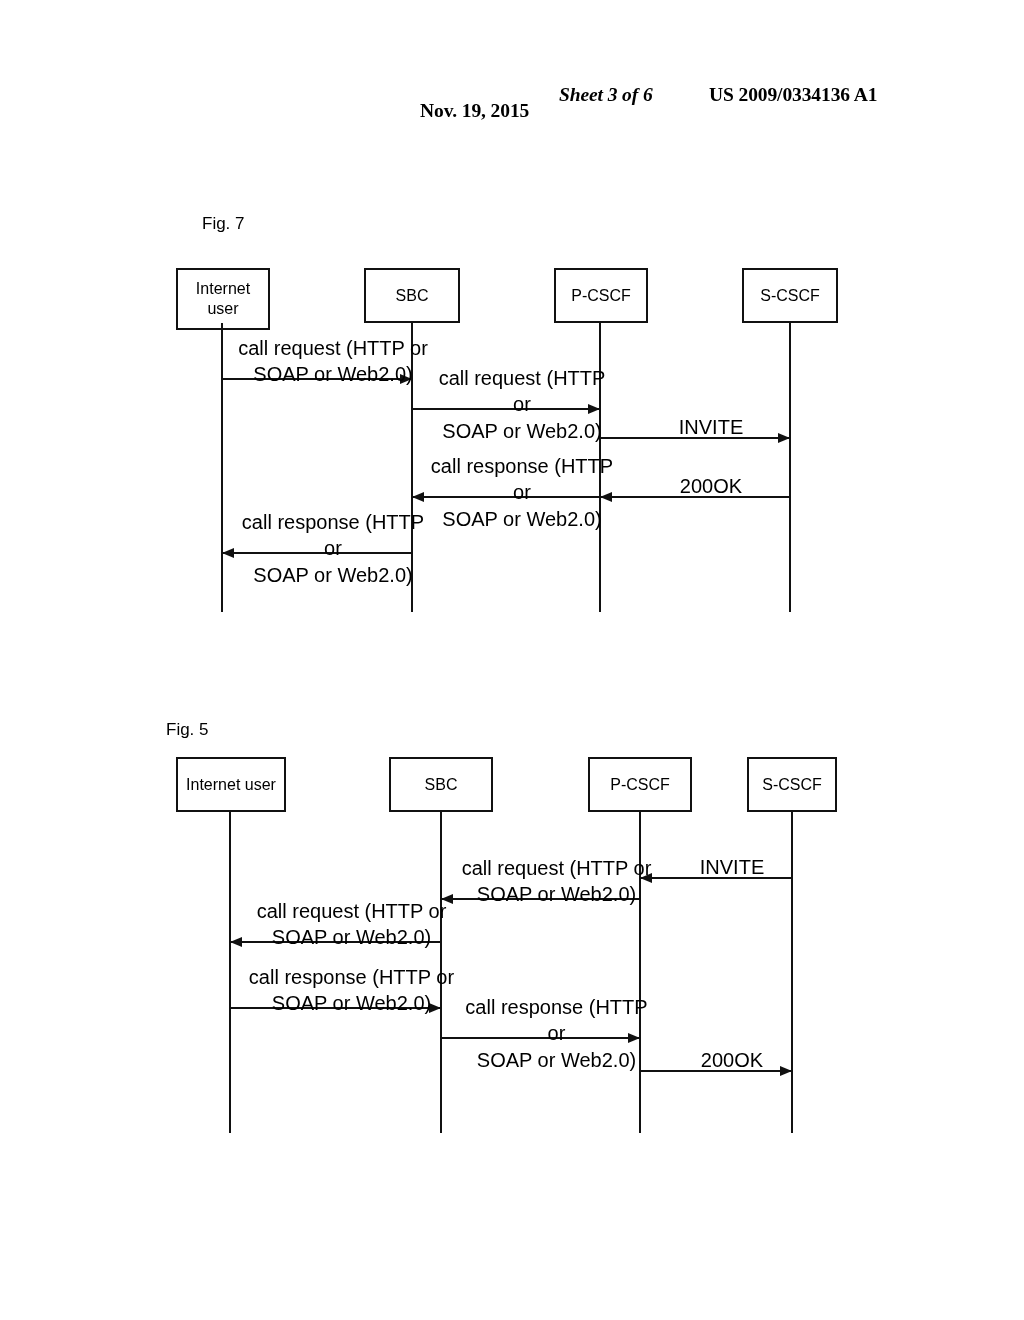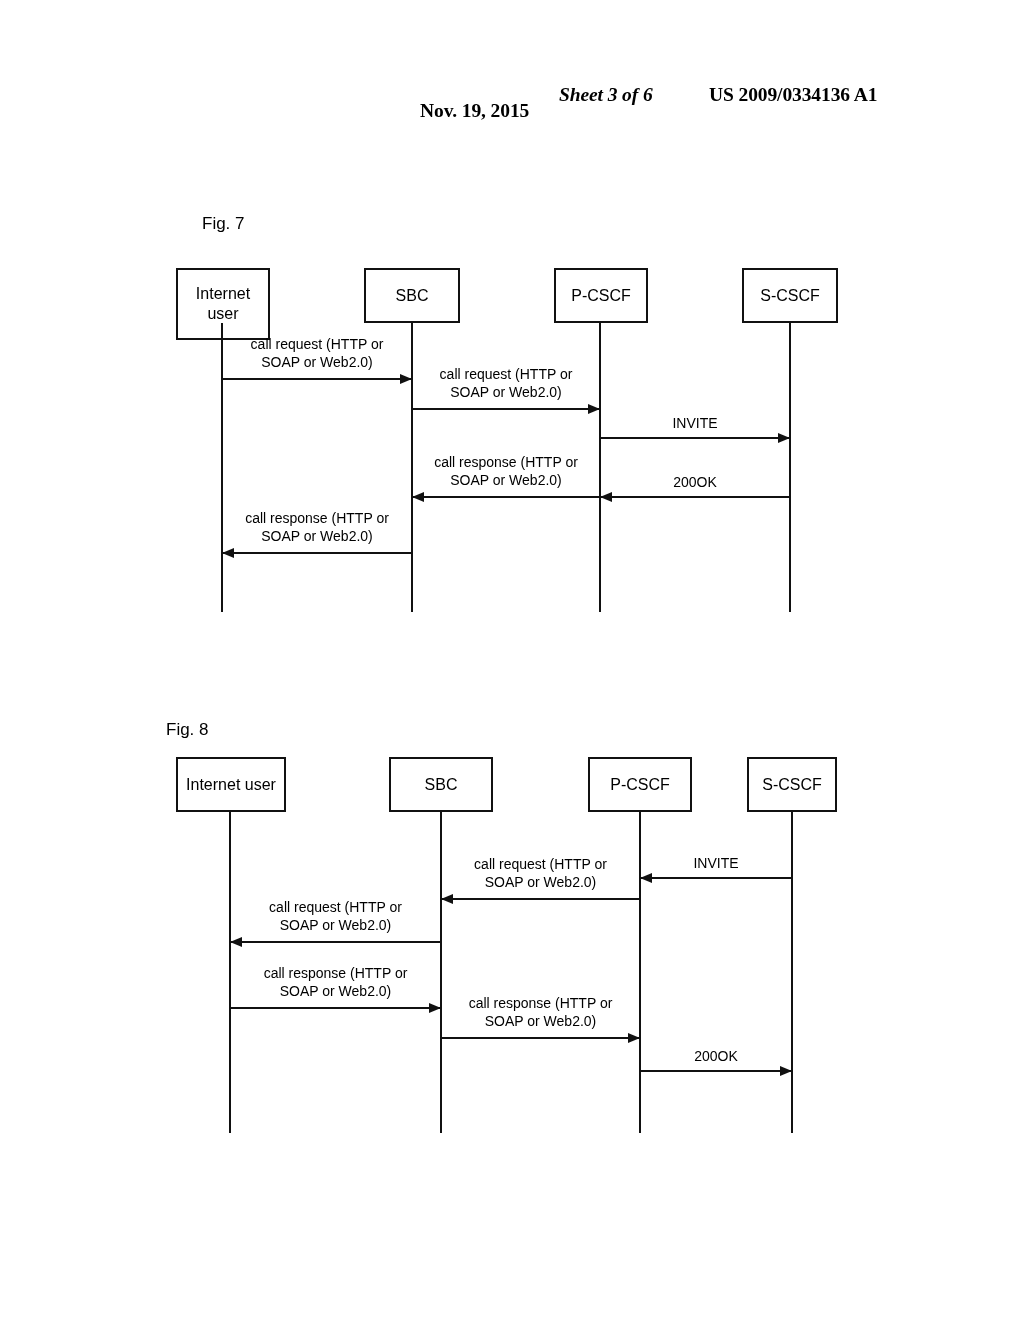--- a/index.html
+++ b/index.html
@@ -98,42 +98,42 @@
     border-bottom: 5px solid transparent;
     border-left: 12px solid #111111;
   }
   .arrowhead.left {
     border-top: 5px solid transparent;
     border-bottom: 5px solid transparent;
     border-right: 12px solid #111111;
   }
   .msg-label {
     position: absolute;
-    font-size: 14px;
+    font-size: 20px;
     line-height: 1.32;
     text-align: center;
     white-space: pre-line;
     font-family: "Liberation Sans", sans-serif;
-    left: 0;
+    left: 16px;
     width: 100%;
   }
 </style>
 </head>
 <body>
 
 <div class="page-header">
   <span class="hdr-date">Nov. 19, 2015</span>
   <span class="hdr-sheet">Sheet 3 of 6</span>
   <span class="hdr-num">US 2009/0334136 A1</span>
 </div>
 
 <div class="figure" id="figure-7">
   <div class="fig-label" id="fig7-label">Fig. 7</div>
   <div id="fig7-nodes">
-      <div class="node-box" style="left: 176px; top: 268px; width: 94px; height: 72px;">
+      <div class="node-box" style="left: 176px; top: 268px; width: 94px; height: 62px;">
         <span>Internet
 user</span>
       </div>
       <div class="lifeline" style="left: 221px; top: 323px; height: 289px;"></div>
       <div class="node-box" style="left: 364px; top: 268px; width: 96px; height: 55px;">
         <span>SBC</span>
       </div>
       <div class="lifeline" style="left: 411px; top: 323px; height: 289px;"></div>
       <div class="node-box" style="left: 554px; top: 268px; width: 94px; height: 55px;">
         <span>P-CSCF</span>
@@ -176,21 +176,21 @@
       <div class="msg" style="left: 222px; top: 552px; width: 190px;">
         <div class="msg-line" style="width: 190px;"></div>
         <div class="arrowhead left" style="left: 0px;"></div>
         <div class="msg-label" style="top: -43px;">call response (HTTP or
 SOAP or Web2.0)</div>
       </div>
     </div>
 </div>
 
 <div class="figure" id="figure-8">
-  <div class="fig-label" id="fig8-label">Fig. 8</div>
+  <div class="fig-label" id="fig8-label">Fig. 5</div>
   <div id="fig8-nodes">
       <div class="node-box" style="left: 176px; top: 757px; width: 110px; height: 55px;">
         <span>Internet user</span>
       </div>
       <div class="lifeline" style="left: 229px; top: 812px; height: 321px;"></div>
       <div class="node-box" style="left: 389px; top: 757px; width: 104px; height: 55px;">
         <span>SBC</span>
       </div>
       <div class="lifeline" style="left: 440px; top: 812px; height: 321px;"></div>
       <div class="node-box" style="left: 588px; top: 757px; width: 104px; height: 55px;">

